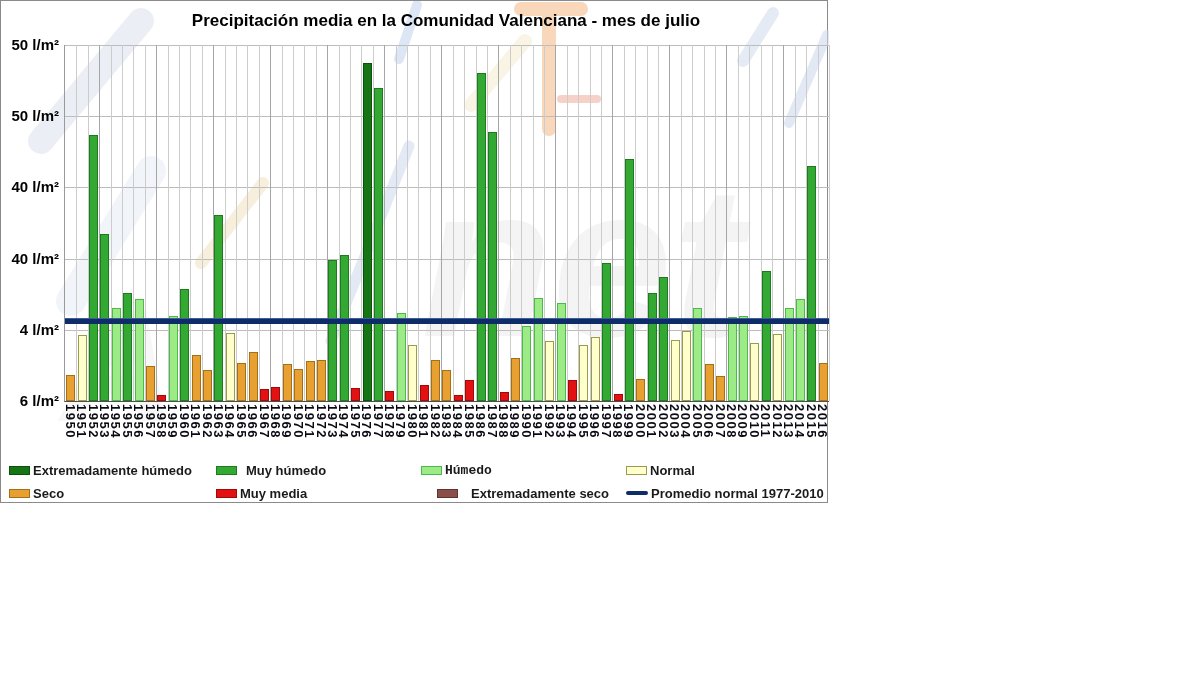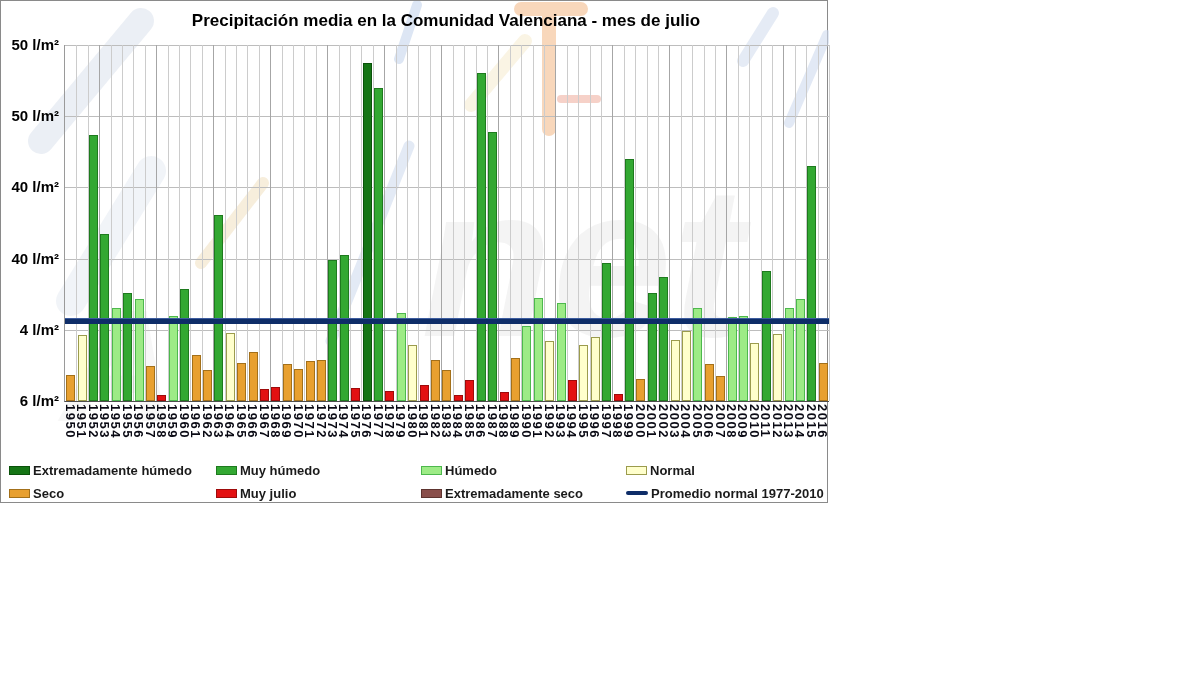--- a/index.html
+++ b/index.html
@@ -265,41 +265,41 @@
         <span class="xlab" style="left: 792.09px; top: 403px;">2013</span>
         <span class="xlab" style="left: 803.493px; top: 403px;">2014</span>
         <span class="xlab" style="left: 814.896px; top: 403px;">2015</span>
         <span class="xlab" style="left: 826.299px; top: 403px;">2016</span>
       </div>
     <div id="legend">
         <div class="leg-item" style="left: 8px; top: 462px;">
           <span class="leg-swatch" style="background: rgb(21, 117, 21); border-color: rgb(10, 82, 10);"></span>
           <span class="leg-label">Extremadamente húmedo</span>
         </div>
-        <div class="leg-item" style="left: 215px; top: 462px;">
+        <div class="leg-item" style="left: 215px; top: 462px; gap: 6px;">
           <span class="leg-swatch" style="background: rgb(51, 168, 50); border-color: rgb(30, 122, 30);"></span>
           <span class="leg-label">Muy húmedo</span>
         </div>
-        <div class="leg-item" style="left: 420px; top: 462px;">
+        <div class="leg-item" style="left: 420px; top: 462px; font-family: Liberation Mono, monospace;">
           <span class="leg-swatch" style="background: rgb(157, 235, 134); border-color: rgb(77, 184, 77);"></span>
           <span class="leg-label">Húmedo</span>
         </div>
         <div class="leg-item" style="left: 625px; top: 462px;">
           <span class="leg-swatch" style="background: rgb(255, 255, 204); border-color: rgb(155, 155, 77);"></span>
           <span class="leg-label">Normal</span>
         </div>
         <div class="leg-item" style="left: 8px; top: 485px;">
           <span class="leg-swatch" style="background: rgb(232, 160, 48); border-color: rgb(163, 112, 26);"></span>
           <span class="leg-label">Seco</span>
         </div>
         <div class="leg-item" style="left: 215px; top: 485px;">
           <span class="leg-swatch" style="background: rgb(227, 17, 18); border-color: rgb(158, 11, 11);"></span>
-          <span class="leg-label">Muy julio</span>
-        </div>
-        <div class="leg-item" style="left: 420px; top: 485px;">
+          <span class="leg-label">Muy media</span>
+        </div>
+        <div class="leg-item" style="left: 436px; top: 485px; gap: 10px;">
           <span class="leg-swatch" style="background: rgb(138, 79, 75); border-color: rgb(94, 52, 47);"></span>
           <span class="leg-label">Extremadamente seco</span>
         </div>
         <div class="leg-item" style="left: 625px; top: 485px;">
           <span class="leg-line" style="background: rgb(14, 45, 104);"></span>
           <span class="leg-label">Promedio normal 1977-2010</span>
         </div>
       </div>
   </div>
 </div>

